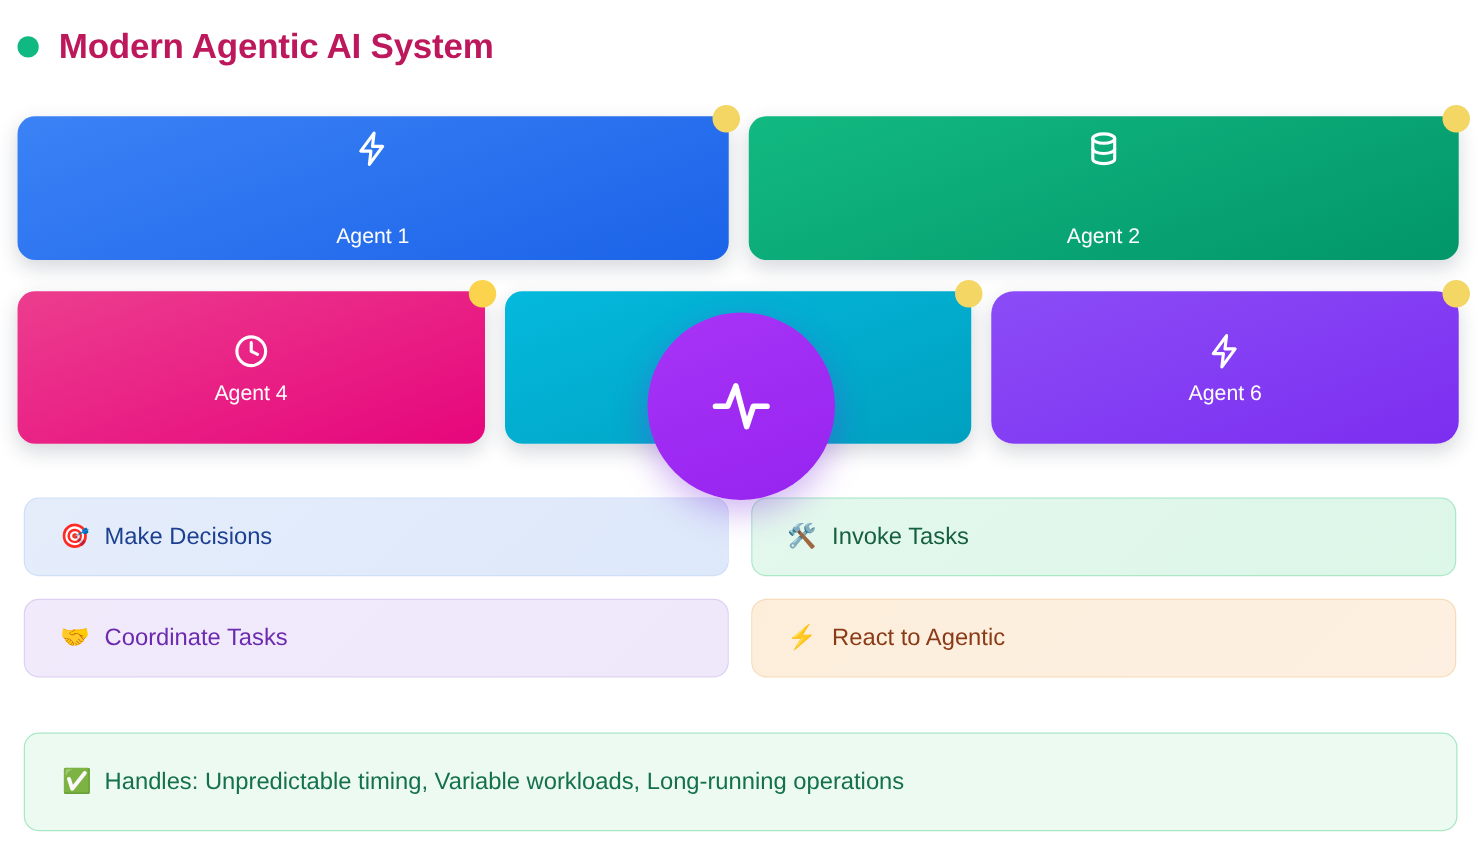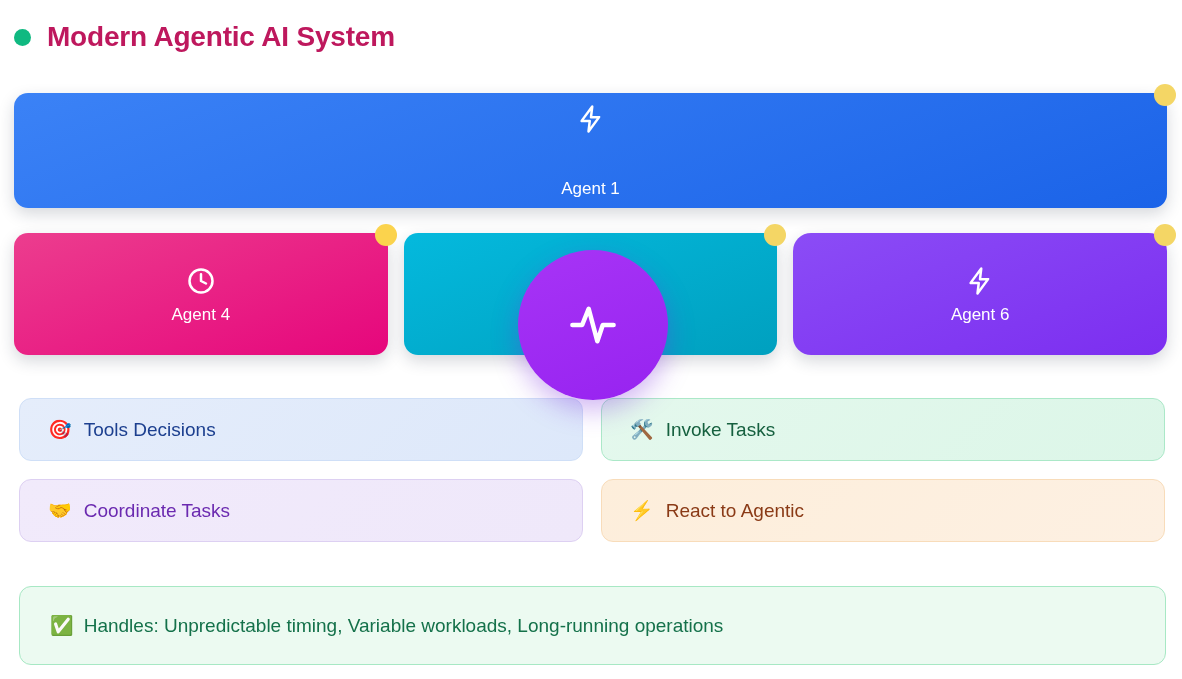--- a/index.html
+++ b/index.html
@@ -204,20 +204,31 @@
     <div class="agent-card row1 c-blue">
       <span class="agent-icon">
         <svg viewBox="0 0 24 24" fill="none" stroke="#ffffff" stroke-width="2" stroke-linecap="round" stroke-linejoin="round">
           <path d="M13 2 L4.5 13.5 H11 L10 22 L18.5 10.5 H12 Z"></path>
         </svg>
       </span>
       <span class="agent-label">Agent 1</span>
       <span class="agent-badge dim"></span>
     </div>
 
+    <div class="agent-card row1 c-green">
+      <span class="agent-icon">
+        <svg viewBox="0 0 24 24" fill="none" stroke="#ffffff" stroke-width="2" stroke-linecap="round" stroke-linejoin="round">
+          <ellipse cx="12" cy="5.5" rx="7" ry="3"></ellipse>
+          <path d="M5 5.5 V18.5 C5 20.2 8.1 21.5 12 21.5 C15.9 21.5 19 20.2 19 18.5 V5.5"></path>
+          <path d="M5 12 C5 13.7 8.1 15 12 15 C15.9 15 19 13.7 19 12"></path>
+        </svg>
+      </span>
+      <span class="agent-label">Agent 2</span>
+      <span class="agent-badge dim"></span>
+    </div>
 
 
   </div>
 
   <div class="agent-row">
 
     <div class="agent-card row2 c-pink">
       <span class="agent-icon">
         <svg viewBox="0 0 24 24" fill="none" stroke="#ffffff" stroke-width="2" stroke-linecap="round" stroke-linejoin="round">
           <circle cx="12" cy="12" r="9.2"></circle>
@@ -251,21 +262,21 @@
     <svg viewBox="0 0 24 24" fill="none" stroke="#ffffff" stroke-width="2.1" stroke-linecap="round" stroke-linejoin="round">
       <path d="M2.5 12 H7 L10 4.5 L14 19.5 L16.5 12 H21.5"></path>
     </svg>
   </span>
 </div>
 
 <div class="pill-grid">
 
   <div class="pill p-blue">
     <span class="pill-emoji">🎯</span>
-    <span class="pill-label">Tools Decisions</span>
+    <span class="pill-label">Make Decisions</span>
   </div>
 
   <div class="pill p-green">
     <span class="pill-emoji">🛠️</span>
     <span class="pill-label">Invoke Tasks</span>
   </div>
 
   <div class="pill p-purple">
     <span class="pill-emoji">🤝</span>
     <span class="pill-label">Coordinate Tasks</span>

